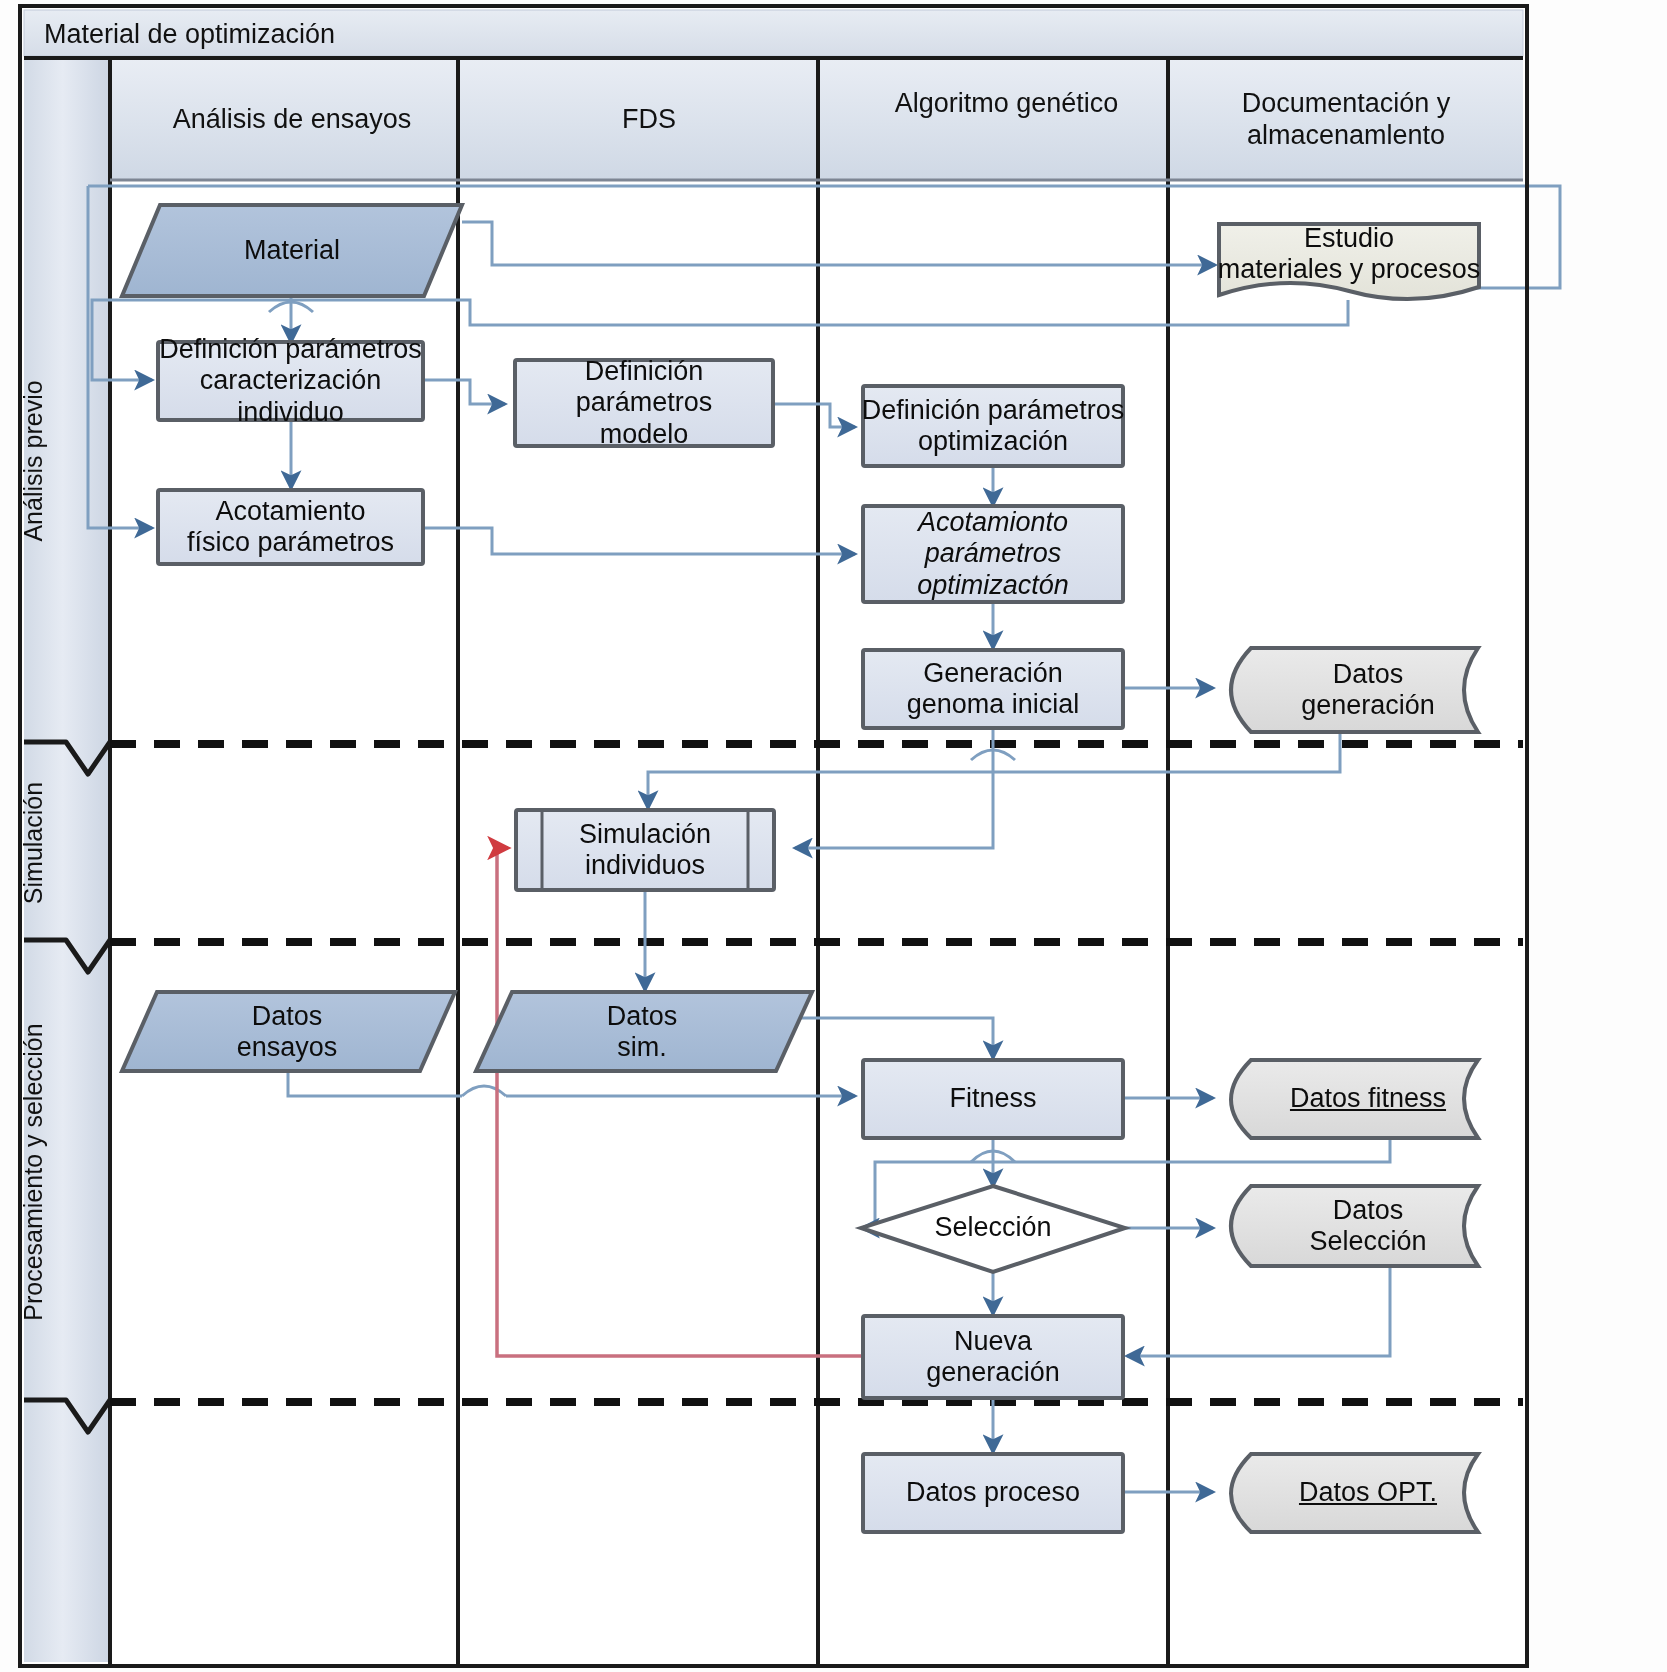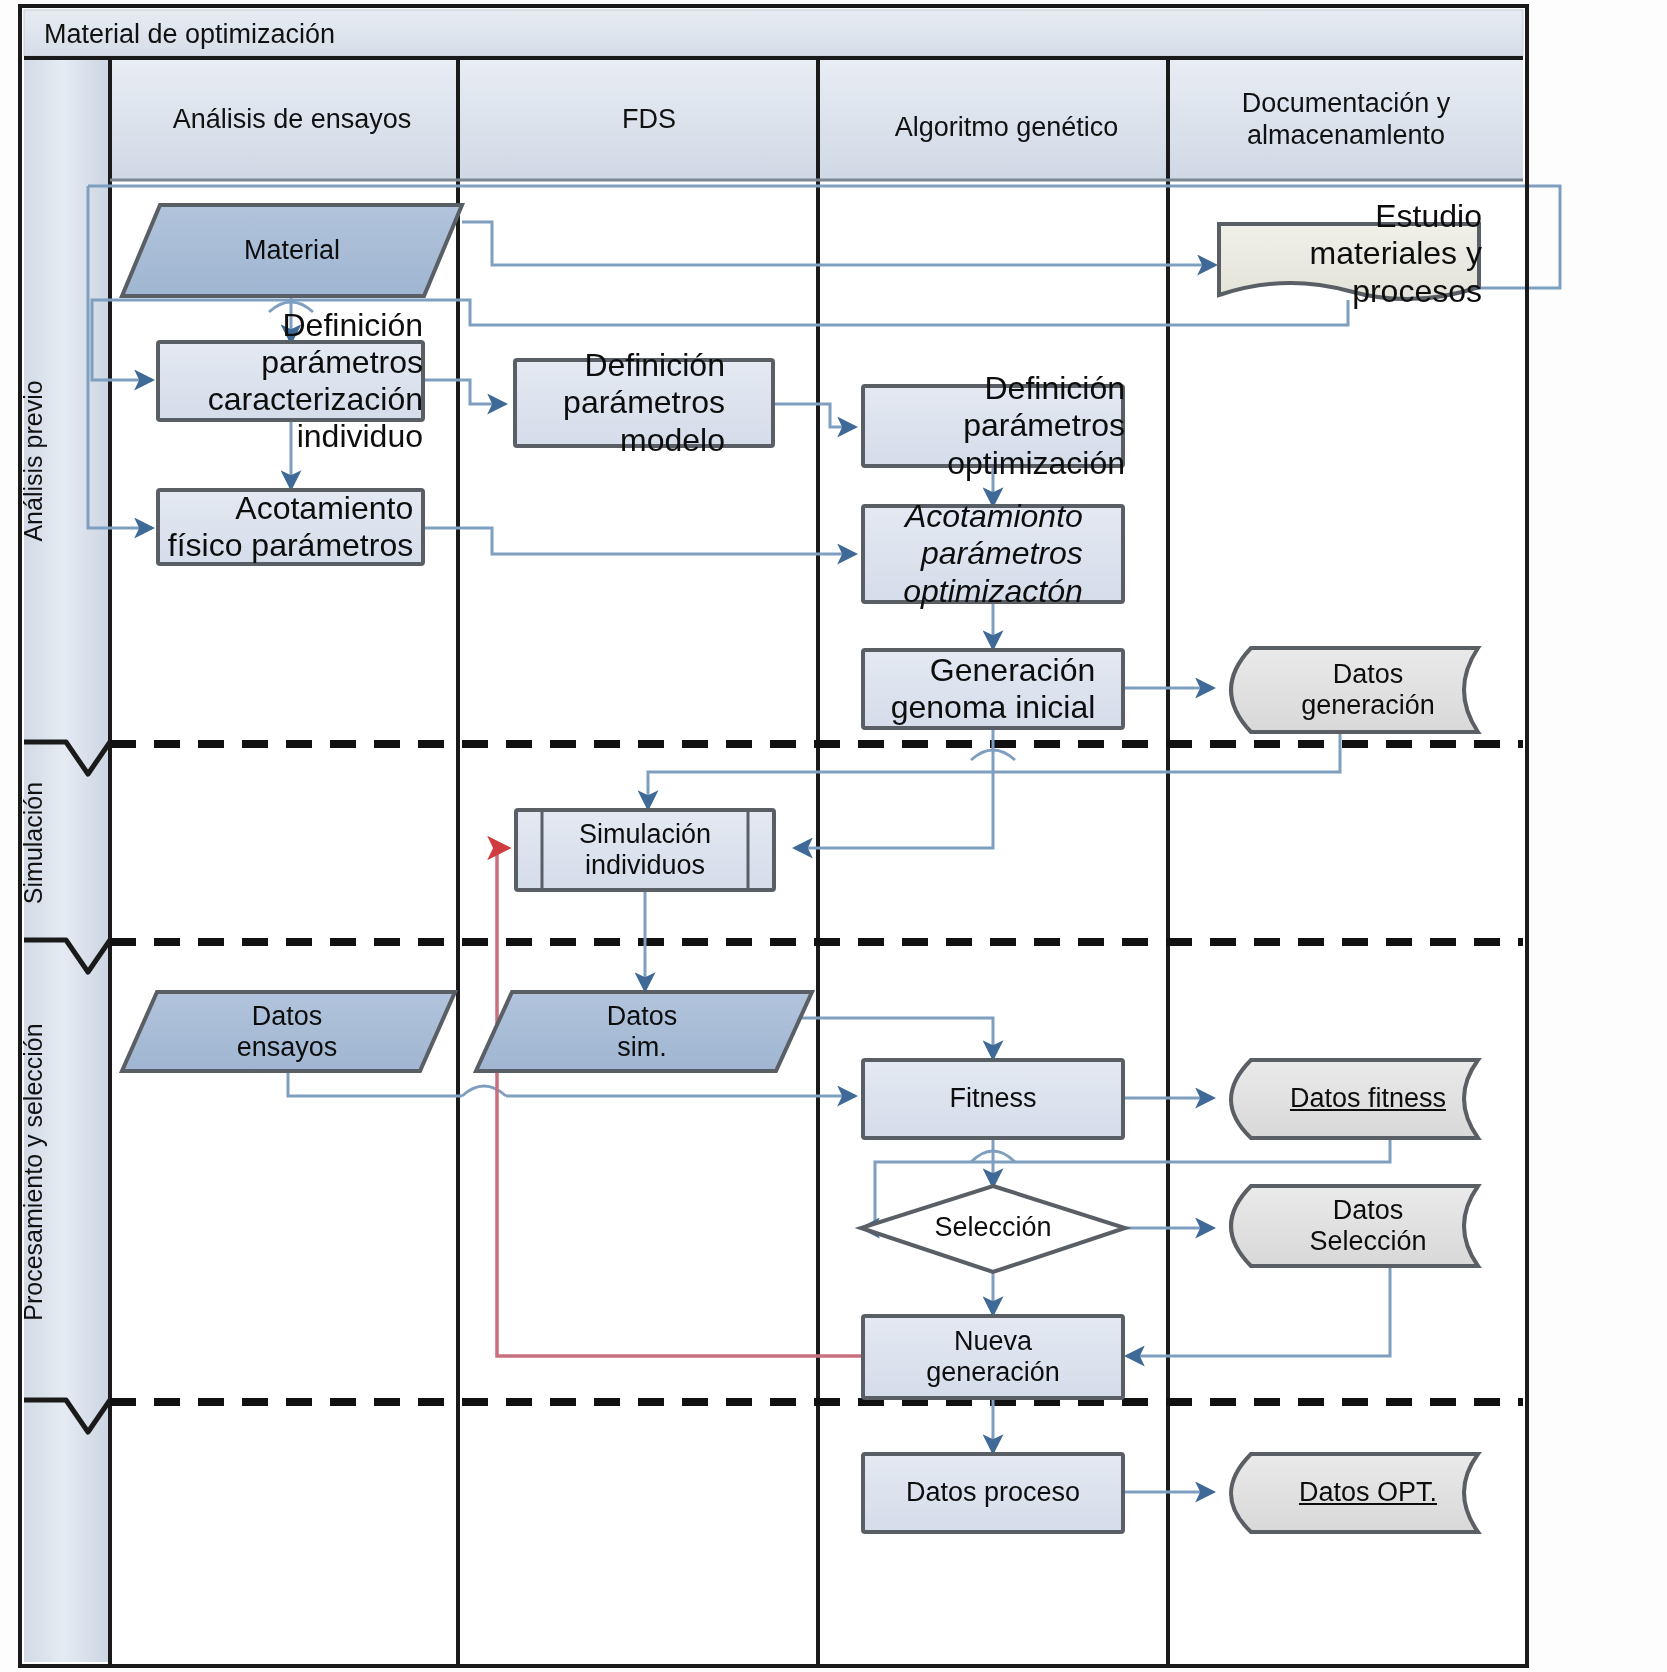--- a/index.html
+++ b/index.html
@@ -18,21 +18,21 @@
   }
   .pool-title{
     position:absolute;display:flex;align-items:center;color:#111;font-size:27px;
   }
   .phase-title{
     position:absolute;display:flex;align-items:center;justify-content:center;
     color:#111;font-size:25px;white-space:nowrap;
     transform-origin:center center;
   }
   .f27{font-size:27px;}
-  .f26{font-size:32px;text-align:right;}
+  .f26{font-size:27px;}
 </style>
 </head>
 <body>
 
 <div id="stage">
 
 <svg id="canvas" viewBox="0 0 1667 1672" xmlns="http://www.w3.org/2000/svg">
   <defs>
     <linearGradient id="gLane" x1="0" y1="0" x2="0" y2="1">
       <stop offset="0%" stop-color="#e9edf4"></stop>
@@ -201,21 +201,21 @@
 
   <path d="M1251,1454 L1478,1454 q-28,38 0,78 L1251,1532 q-40,-38 0,-78 z" fill="url(#gStore)" stroke="#5a5f66" stroke-width="4"></path>
 
   <rect x="20" y="6" width="1507" height="1660" fill="none" stroke="#1a1a1a" stroke-width="4"></rect>
 </svg>
 
 <div class="pool-title" style="left:44px;top:14px;width:600px;height:40px;">Material de optimización</div>
 
 <div class="lane-title" style="left:120px;top:62px;width:344px;height:114px;">Análisis de ensayos</div>
 <div class="lane-title" style="left:471px;top:62px;width:356px;height:114px;">FDS</div>
-<div class="lane-title" style="left:820px;top:70px;width:373px;height:114px;">Algoritmo genético</div>
+<div class="lane-title" style="left:820px;top:46px;width:373px;height:114px;">Algoritmo genético</div>
 <div class="lane-title" style="left:1170px;top:62px;width:352px;height:114px;">Documentación y
 almacenamlento</div>
 
 <div class="phase-title" style="left:-87px;top:441px;width:240px;height:40px;transform:rotate(-90deg);">Análisis previo</div>
 <div class="phase-title" style="left:-53px;top:823px;width:172px;height:40px;transform:rotate(-90deg);">Simulación</div>
 <div class="phase-title" style="left:-138px;top:1152px;width:342px;height:40px;transform:rotate(-90deg);">Procesamiento y selección</div>
 
 <div class="nodeLabel f27" style="left:140px;top:205px;width:304px;height:92px;text-align:center;">Material</div>
 
 <div class="nodeLabel f26" style="left:1216px;top:222px;width:266px;height:64px;">Estudio

